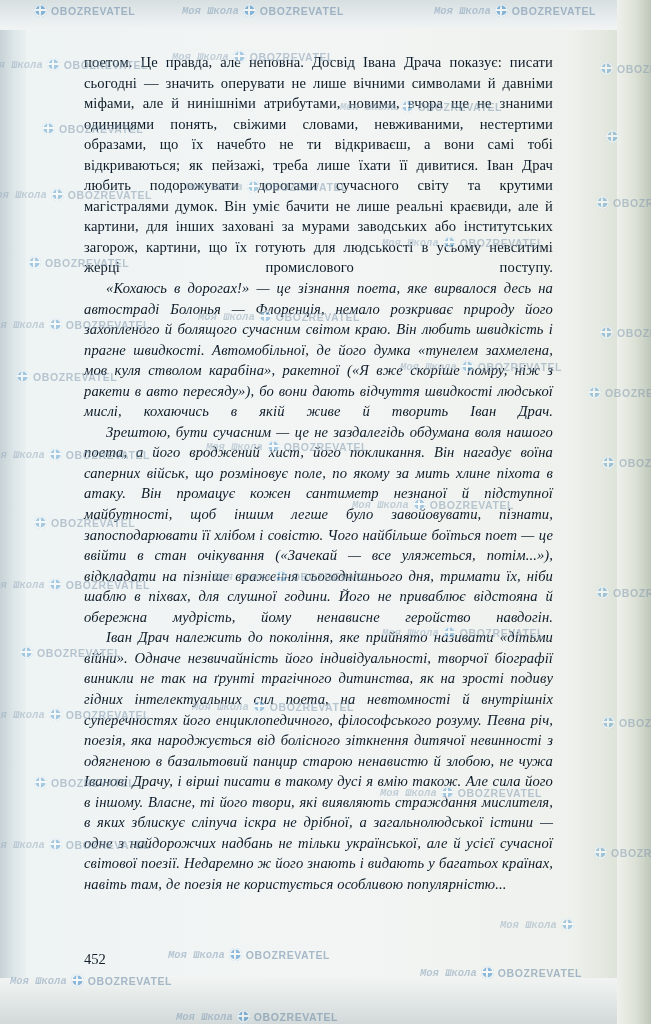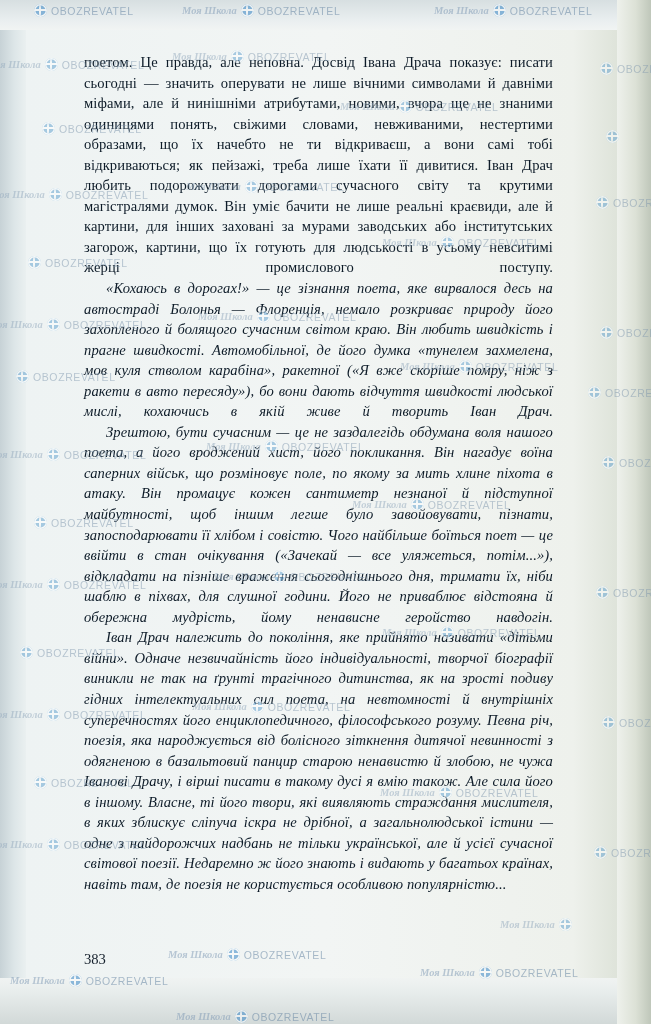--- a/index.html
+++ b/index.html
@@ -94,21 +94,21 @@
   }
   .wm {
     position: absolute;
     display: flex;
     align-items: center;
     gap: 4px;
     white-space: nowrap;
     opacity: 0.5;
   }
   .wm .mys {
-    font-family: Liberation Serif, serif;
+    font-family: Liberation Mono, monospace;
     font-style: italic;
     font-size: 10.5px;
     color: #7d98b4;
     font-weight: bold;
   }
   .wm .globe {
     width: 13px;
     height: 13px;
     border-radius: 50%;
     background: #2b7fc4;
@@ -132,41 +132,41 @@
     width: 10.6px; height: 2.4px;
     border-top: 1px solid #ffffff;
     border-bottom: 1px solid #ffffff;
     box-sizing: border-box;
   }
   .wm .obz {
     font-family: "Liberation Sans", sans-serif;
     font-size: 10.5px;
     color: #5d7e9e;
     letter-spacing: 0.6px;
-    font-weight: normal;
+    font-weight: bold;
   }
   .wm.pale .mys { color: #93a9bd; }
   .wm.pale .obz { color: #7e96ad; }
   .wm.pale .globe { background: #5fa0cf; }
 </style>
 </head>
 <body>
 
 <div class="page">
   <div class="top-edge"></div>
   <div class="bottom-edge"></div>
 
   <div class="text-column">
     <p class="para">поетом. Це правда, але неповна. Досвід Івана Драча показує: писати сьогодні — значить оперувати не лише вічними символами й давніми міфами, але й нинішніми атрибутами, новими, вчора ще не знаними одиницями понять, свіжими словами, невживаними, нестертими образами, що їх начебто не ти відкриваєш, а вони самі тобі відкриваються; як пейзажі, треба лише їхати її дивитися. Іван Драч любить подорожувати дорогами сучасного світу та крутими магістралями думок. Він уміє бачити не лише реальні краєвиди, але й картини, для інших захованi за мурами заводських або інститутських загорож, картини, що їх готують для людськості в усьому невситимі жерці промислового поступу.</p>
     <p class="para indent">«Кохаюсь в дорогах!» — це зізнання поета, яке вирвалося десь на автостраді Болонья — Флоренція, немало розкриває природу його захопленого й болящого сучасним світом краю. Він любить швидкість і прагне швидкості. Автомобільної, де його думка «тунелем захмелена, мов куля стволом карабіна», ракетної («Я вже скоріше помру, ніж з ракети в авто пересяду»), бо вони дають відчуття швидкості людської мислі, кохаючись в якій живе й творить Іван Драч.</p>
     <p class="para indent">Зрештою, бути сучасним — це не заздалегідь обдумана воля нашого поета, а його вроджений хист, його покликання. Він нагадує воїна саперних військ, що розміновує поле, по якому за мить хлине піхота в атаку. Він промацує кожен сантиметр незнаної й підступної майбутності, щоб іншим легше було завойовувати, пізнати, запосподарювати її хлібом і совістю. Чого найбільше боїться поет — це ввійти в стан очікування («Зачекай — все уляжеться, потім...»), відкладати на пізніше враження сьогоднішнього дня, тримати їх, ніби шаблю в піхвах, для слушної години. Його не приваблює відстояна й обережна мудрість, йому ненависне геройство навдогін.</p>
     <p class="para indent last-left">Іван Драч належить до покоління, яке прийнято називати «дітьми війни». Одначе незвичайність його індивідуальності, творчої біографії виникли не так на ґрунті трагічного дитинства, як на зрості подиву гідних інтелектуальних сил поета, на невтомності й внутрішніх суперечностях його енциклопедичного, філософського розуму. Певна річ, поезія, яка народжується від болісного зіткнення дитячої невинності з одягненою в базальтовий панцир старою ненавистю й злобою, не чужа Іванові Драчу, і вірші писати в такому дусі я вмію також. Але сила його в іншому. Власне, ті його твори, які виявляють страждання мислителя, в яких зблискує сліпуча іскра не дрібної, а загальнолюдської істини — одне з найдорожчих надбань не тільки української, але й усієї сучасної світової поезії. Недаремно ж його знають і видають у багатьох країнах, навіть там, де поезія не користується особливою популярністю...</p>
   </div>
 
-  <div class="page-number">383</div>
+  <div class="page-number">452</div>
 
   <div class="wm-layer">
 
     <div class="wm" style="left:34px; top:4px;">
       <span class="globe"></span>
       <span class="obz">OBOZREVATEL</span>
     </div>
     <div class="wm" style="left:182px; top:4px;">
       <span class="mys">Моя Школа</span>
       <span class="globe"></span>

